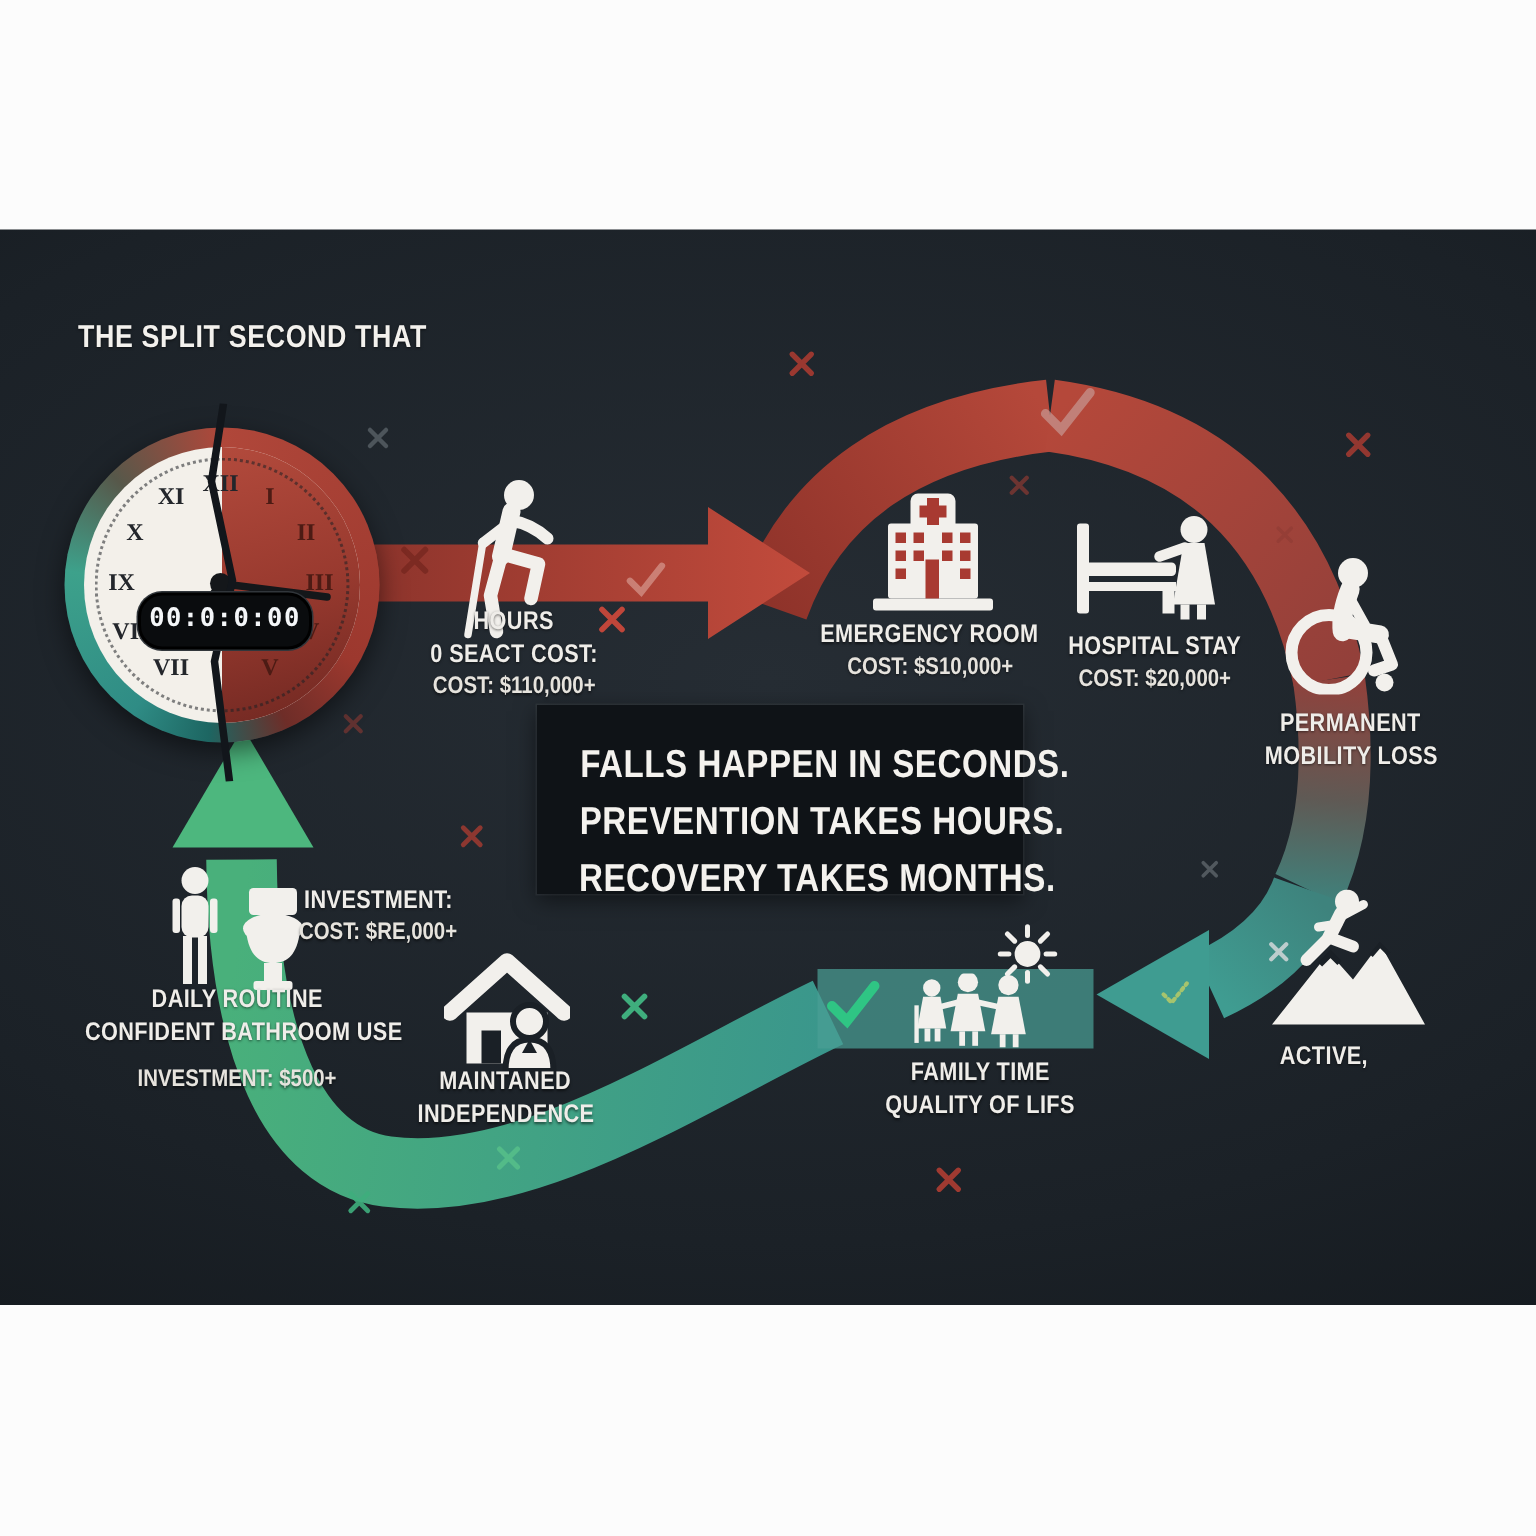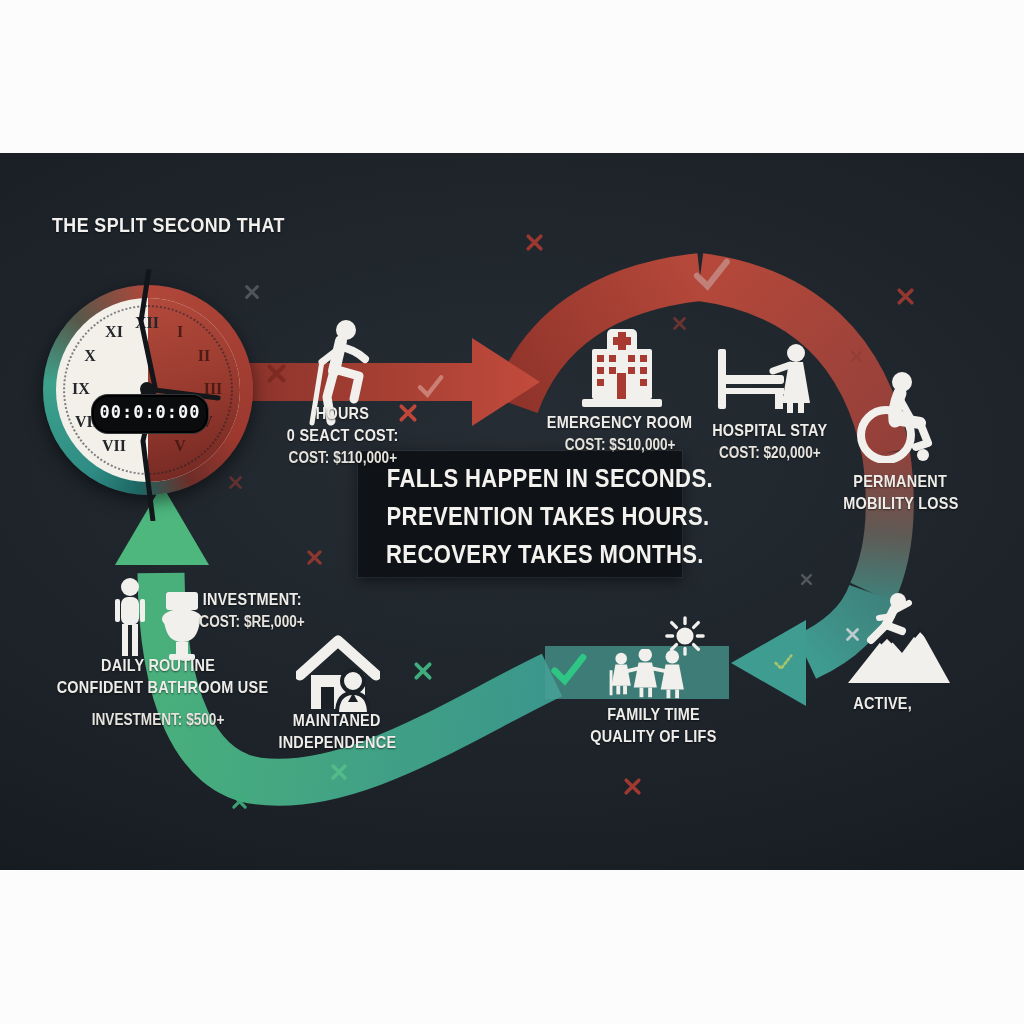--- a/index.html
+++ b/index.html
@@ -32,23 +32,23 @@
   .hands{position:absolute;left:0;top:0}
   .crack{position:absolute;left:88px;top:-16px;pointer-events:none}
   .digital{position:absolute;left:49px;top:110px;width:112px;height:34px;background:#0a0c0e;
     border:2px solid #000;border-radius:16px;box-shadow:0 0 0 1px #31363b;
     color:#f4f6f8;font-family:"DejaVu Sans Mono",monospace;font-weight:bold;font-size:17px;line-height:31px;text-align:center;letter-spacing:1px}
 
   
   .node{position:absolute;text-align:center;color:#efedе9;color:#efede9;text-shadow:0 1px 2px rgba(0,0,0,.55)}
   .node .label{font-weight:bold;font-size:17px;line-height:22px;letter-spacing:.3px}
   .node .cost{font-weight:bold;font-size:16px;line-height:21px;color:#e6e3dd}
-  .msgbox{position:absolute;left:358px;top:298px;width:324px;height:126px;background:#0f1317;
+  .msgbox{position:absolute;left:358px;top:317px;width:324px;height:126px;background:#0f1317;
     box-shadow:0 0 0 1px rgba(255,255,255,.05),0 4px 14px rgba(0,0,0,.5);
-    color:#f4f2ee;text-align:center;padding-top:8px;box-sizing:border-box}
+    color:#f4f2ee;text-align:center;padding-top:20px;box-sizing:border-box}
   .msgbox div{font-weight:bold;font-size:26px;line-height:38px;letter-spacing:.4px}
 
   .icon{position:absolute}
   .flow{position:absolute;left:0;top:0}
   .mark{position:absolute}
 </style>
 </head>
 <body>
 
 <div class="panel">

